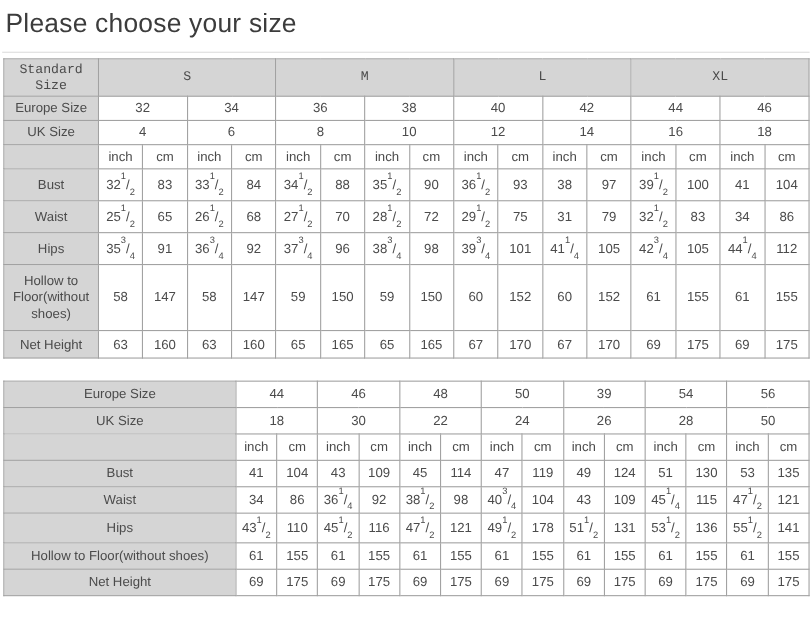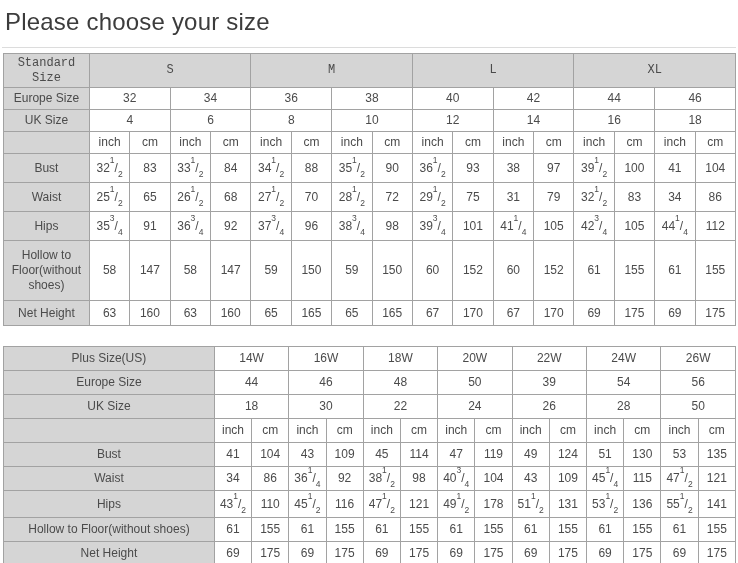--- a/index.html
+++ b/index.html
@@ -239,30 +239,20 @@
         <col style="width: 37.3px;">
         <col style="width: 37.3px;">
         <col style="width: 37.3px;">
         <col style="width: 37.3px;">
         <col style="width: 37.3px;">
         <col style="width: 37.3px;">
         <col style="width: 37.3px;">
       </colgroup>
       <tbody>
         <tr style="height: 24px;">
-          <th class="lbl">Plus Size(US)</th>
-          <td colspan="2">14W</td>
-          <td colspan="2">16W</td>
-          <td colspan="2">18W</td>
-          <td colspan="2">20W</td>
-          <td colspan="2">22W</td>
-          <td colspan="2">24W</td>
-          <td colspan="2">26W</td>
-        </tr>
-        <tr style="height: 24px;">
           <th class="lbl">Europe Size</th>
           <td colspan="2">44</td>
           <td colspan="2">46</td>
           <td colspan="2">48</td>
           <td colspan="2">50</td>
           <td colspan="2">39</td>
           <td colspan="2">54</td>
           <td colspan="2">56</td>
         </tr>
         <tr style="height: 24px;">

